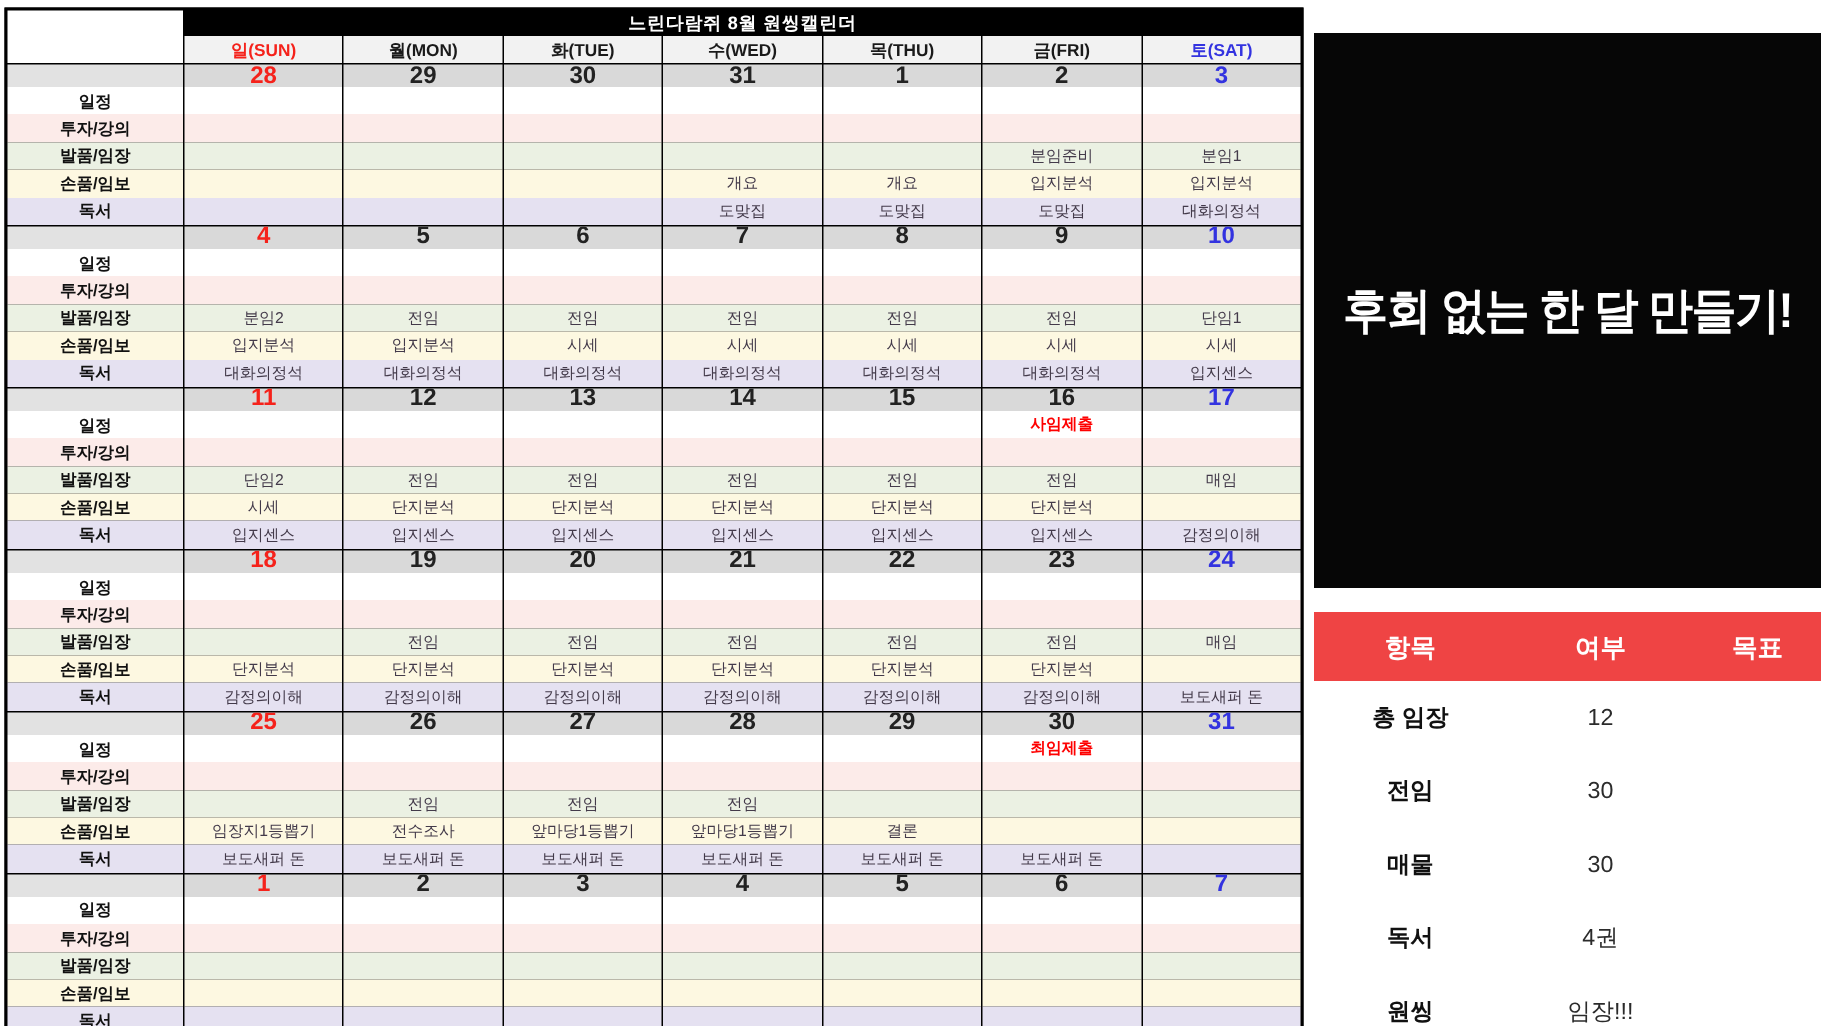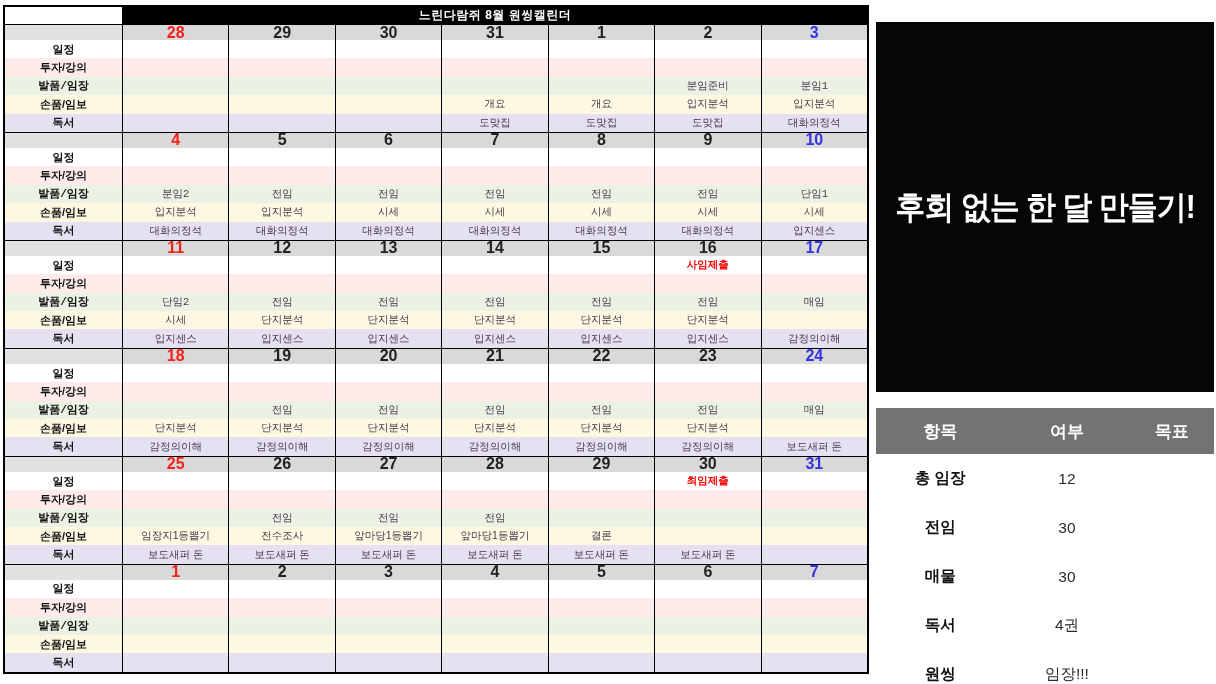--- a/index.html
+++ b/index.html
@@ -22,47 +22,57 @@
   .cell { display:flex; align-items:center; justify-content:center; overflow:hidden;
     font-size:10.5px; color:#433a4a; white-space:nowrap; }
   .r-date .cell { height:15px; background:var(--date-bg); font-weight:bold; font-size:16px; color:#222; }
   .r-date .lbl { background:#e2e2e2; }
   .r-date .sun { color:var(--sun); }
   .r-date .sat { color:var(--sat); }
   .r-content .cell { height:18.4px; }
   .lbl { font-weight:bold; color:#111; font-size:11px; }
   .row-0 .cell { background:var(--row0);font-family:Liberation Mono, monospace; }
   .row-1 .cell { background:var(--row1); }
-  .row-2 .cell { background:var(--row2);font-family:Liberation Mono, monospace; }
+  .row-2 .cell { background:var(--row2); }
   .row-3 .cell { background:var(--row3); }
   .row-4 .cell { background:var(--row4); }
   .row-0 .val { color:var(--alert); font-weight:bold; }
 
   
   .right { position:absolute; left:876px; top:22px; width:338px; }
   .slogan-box { width:338px; height:370px; background:#060606; display:flex; align-items:center; justify-content:center; }
   .slogan { color:#fff; font-weight:900; font-size:30px; letter-spacing:-1px; white-space:nowrap;
     text-align:center; transform:scaleY(1.08); }
   .goals { margin-top:16px; width:338px; }
-  .goals-header { display:grid; grid-template-columns:38% 37% 25%; background:#737373; height:46px; }
+  .goals-header { display:grid; grid-template-columns:38% 37% 25%; background:#ef4444; height:46px; }
   .goals-header .gcell { color:#fff; font-weight:bold; font-size:17px; display:flex; align-items:center; justify-content:center; }
   .goal-row { display:grid; grid-template-columns:38% 37% 25%; height:49px; background:#fff; }
   .goal-row .gcell { display:flex; align-items:center; justify-content:center; font-size:15.5px; color:#2b2b2b; }
   .goal-row .gname { font-weight:bold; color:#111; }
 </style>
 </head>
 <body>
 
 <div class="page">
 
   <div class="calendar">
     <div class="title-row">
       <div class="corner"></div>
       <div class="title-cell">느린다람쥐 8월 원씽캘린더</div>
     </div>
+    <div class="cal-row" id="header-row">
+      <div class="day-header" style="background:#fff"></div>
+    <div class="day-header sun">일(SUN)</div>
+        <div class="day-header">월(MON)</div>
+        <div class="day-header">화(TUE)</div>
+        <div class="day-header">수(WED)</div>
+        <div class="day-header">목(THU)</div>
+        <div class="day-header">금(FRI)</div>
+        <div class="day-header sat">토(SAT)</div>
+      </div>
     <div id="weeks">
         <div class="week">
           <div class="cal-row r-date">
             <div class="cell lbl"></div>
             <div class="cell sun">28</div>
             <div class="cell">29</div>
             <div class="cell">30</div>
             <div class="cell">31</div>
             <div class="cell">1</div>
             <div class="cell">2</div>

